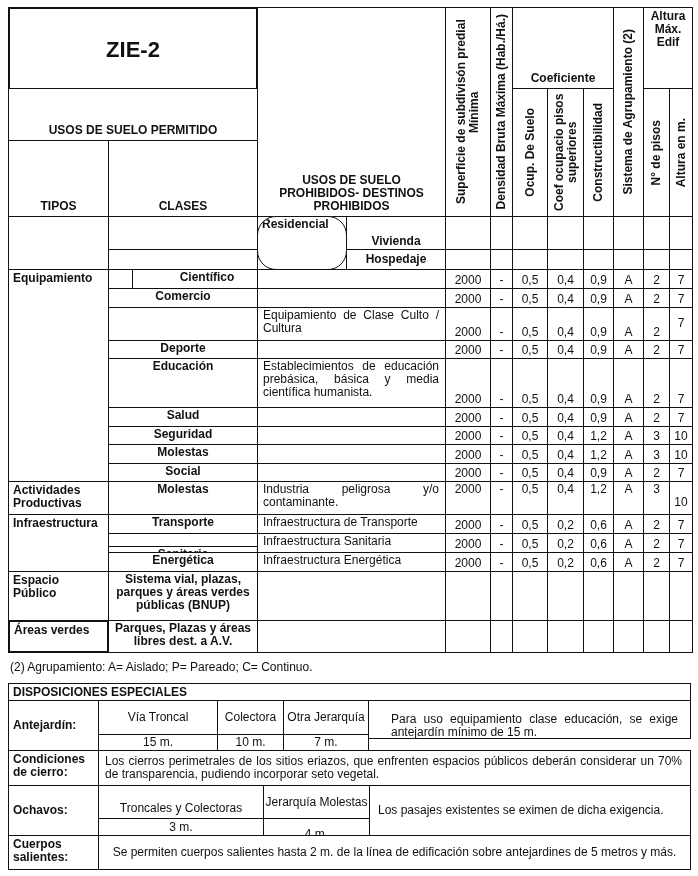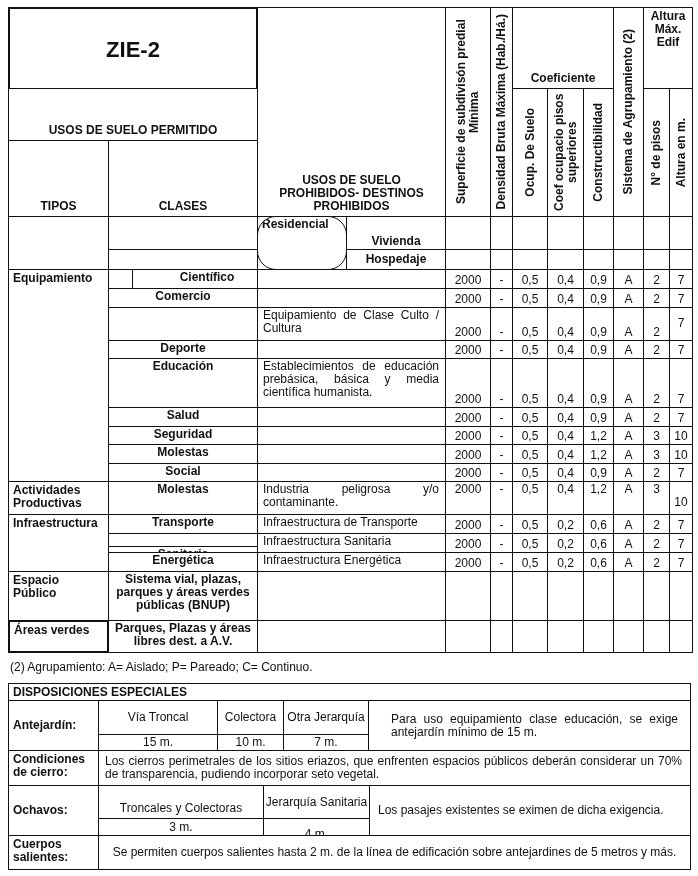--- a/index.html
+++ b/index.html
@@ -246,27 +246,27 @@
 <div id="dispo">
   <div class="c b lt" style="left:8px;top:683px;width:683px;height:18px;padding-top:2px;">DISPOSICIONES ESPECIALES</div>
 
   <div class="c b ctr" style="left:8px;top:700px;width:91px;height:51px;justify-content:flex-start;padding-left:4px;">Antejardín:</div>
   <div class="c ctr" style="left:98px;top:700px;width:120px;height:35px;">Vía Troncal</div>
   <div class="c ctr" style="left:217px;top:700px;width:67px;height:35px;">Colectora</div>
   <div class="c ctr" style="left:283px;top:700px;width:86px;height:35px;">Otra Jerarquía</div>
   <div class="c ctr" style="left:98px;top:734px;width:120px;height:17px;">15 m.</div>
   <div class="c ctr" style="left:217px;top:734px;width:67px;height:17px;">10 m.</div>
   <div class="c ctr" style="left:283px;top:734px;width:86px;height:17px;">7 m.</div>
-  <div class="c just" style="left:368px;top:700px;width:323px;height:51px;padding:12px 12px 16px 22px;">Para uso equipamiento clase educación, se exige antejardín mínimo de 15 m.</div>
+  <div class="c just" style="left:368px;top:700px;width:323px;height:39px;padding:12px 12px 16px 22px;">Para uso equipamiento clase educación, se exige antejardín mínimo de 15 m.</div>
 
   <div class="c b lt" style="left:8px;top:750px;width:91px;height:36px;">Condiciones de cierro:</div>
   <div class="c lt just" style="left:98px;top:750px;width:593px;height:36px;padding:4px 8px 0 6px;">Los cierros perimetrales de los sitios eriazos, que enfrenten espacios públicos deberán considerar un 70% de transparencia, pudiendo incorporar seto vegetal.</div>
 
   <div class="c b ctr" style="left:8px;top:785px;width:91px;height:51px;justify-content:flex-start;padding-left:4px;">Ochavos:</div>
   <div class="c ctr" style="left:98px;top:785px;width:166px;height:34px;padding-top:12px;">Troncales y Colectoras</div>
-  <div class="c ctr" style="left:263px;top:785px;width:107px;height:34px;">Jerarquía Sanitaria</div>
+  <div class="c ctr" style="left:263px;top:785px;width:107px;height:34px;">Jerarquía Molestas</div>
   <div class="c ctr" style="left:98px;top:818px;width:166px;height:18px;">3 m.</div>
   <div class="c ctr" style="left:263px;top:818px;width:107px;height:32px;">4 m.</div>
   <div class="c" style="left:369px;top:785px;width:322px;height:51px;display:flex;align-items:center;padding-left:8px;">Los pasajes existentes se eximen de dicha exigencia.</div>
 
   <div class="c b lt" style="left:8px;top:835px;width:91px;height:35px;">Cuerpos salientes:</div>
   <div class="c ctr" style="left:98px;top:835px;width:593px;height:35px;">Se permiten cuerpos salientes hasta  2 m. de la línea de edificación sobre antejardines de 5 metros y más.</div>
 </div>
 
 </body></html>

